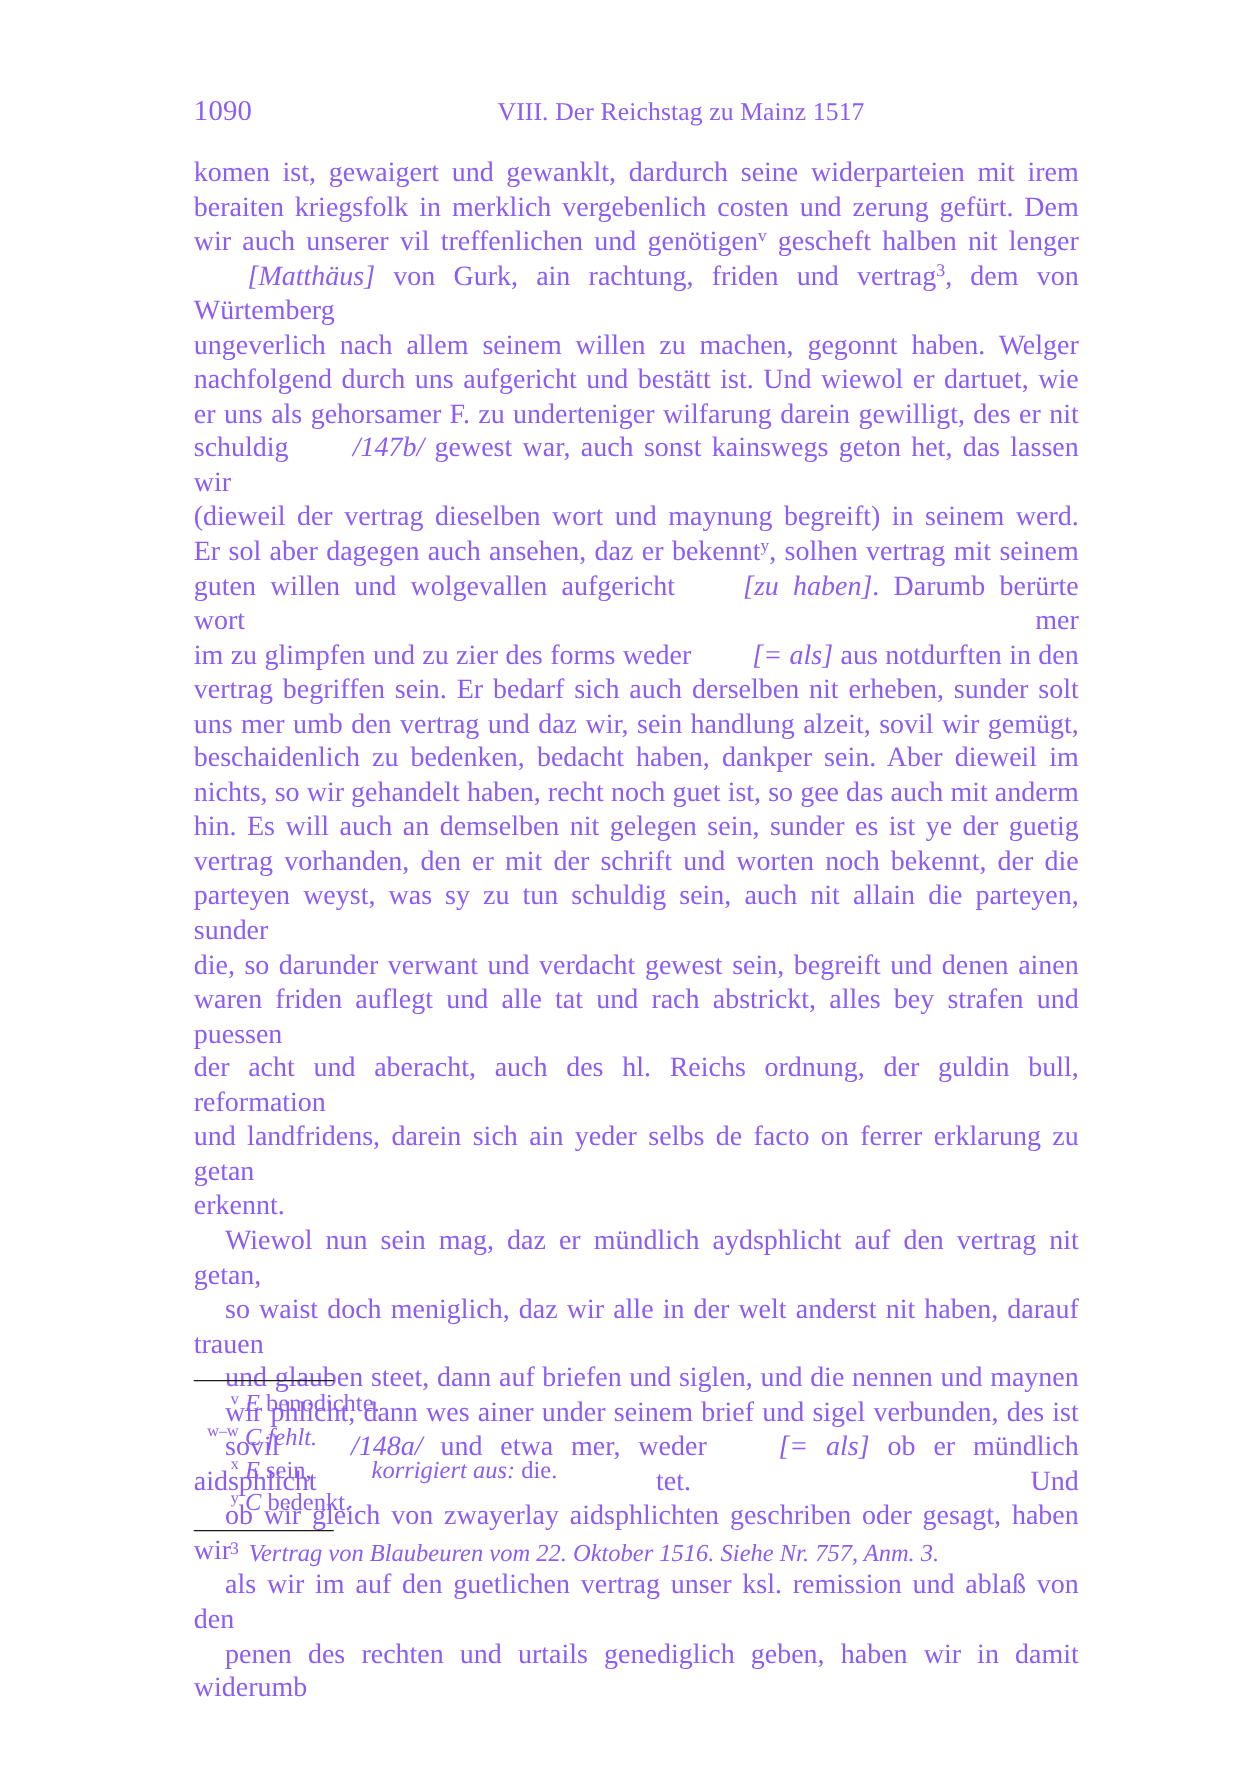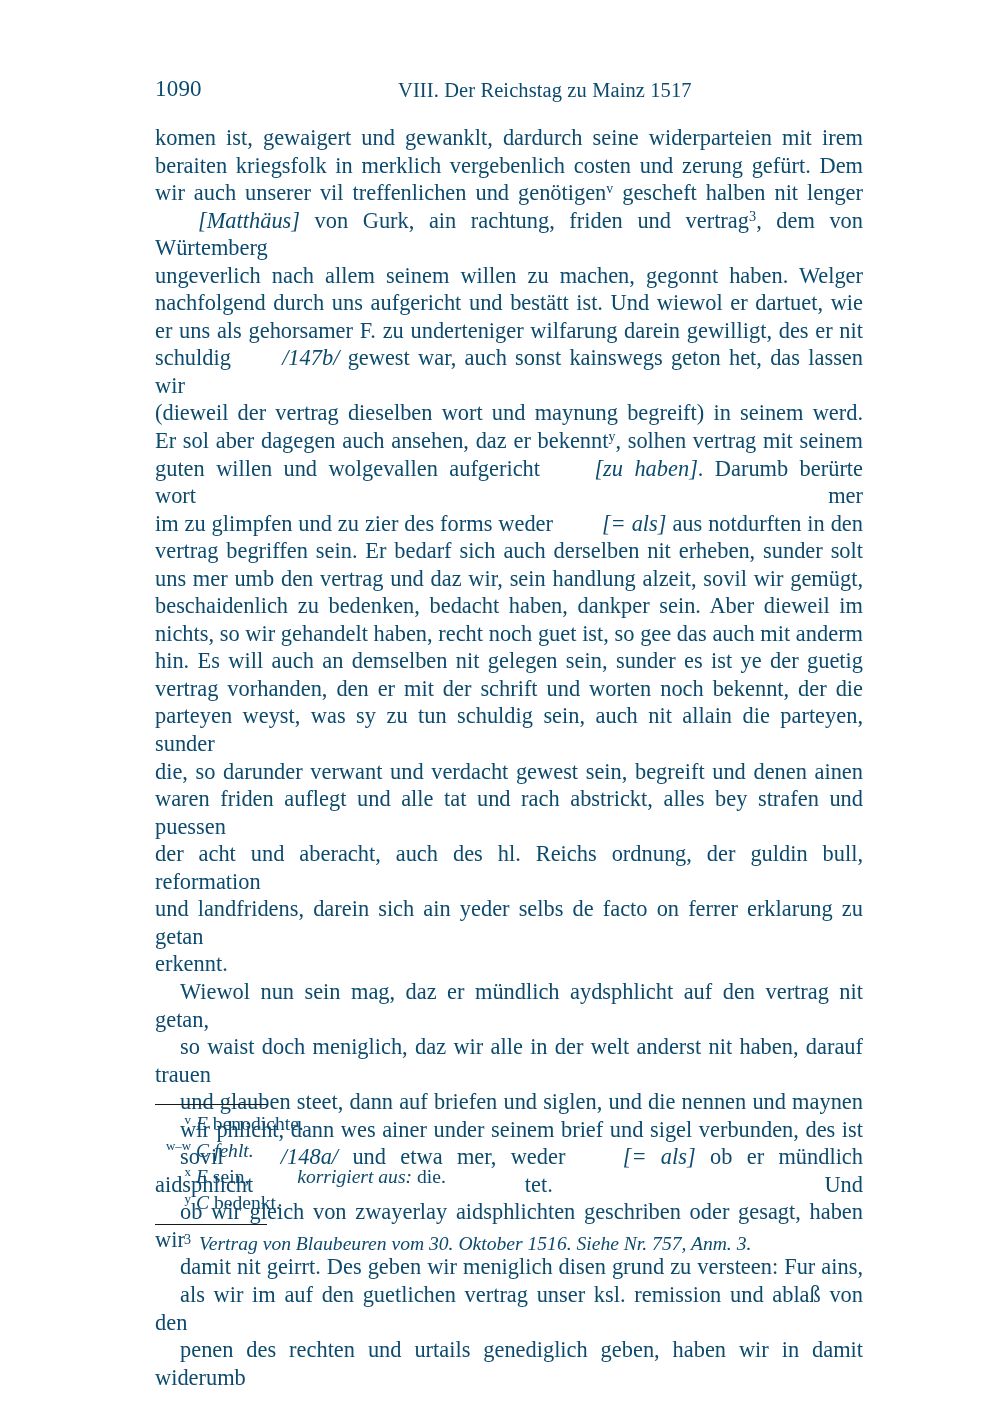--- a/index.html
+++ b/index.html
@@ -6,21 +6,21 @@
     margin: 0;
     padding: 0;
     background: #ffffff;
   }
   .page {
     position: relative;
     width: 1004px;
     height: 1418px;
     background: #ffffff;
     font-family: "Liberation Serif", "DejaVu Serif", serif;
-    color: #0c4a6e;
+    color: #8b5cf6;
     overflow: hidden;
   }
 
   
   .running-head {
     position: absolute;
     left: 155px;
     top: 74px;
     width: 710px;
     height: 30px;
@@ -189,21 +189,20 @@
       <span class="ln last"></span>
     </p>
 
     <p class="para indented">
       <span class="ln" style="text-indent:25px"><span>Wiewol nun sein mag, daz er mündlich aydsphlicht auf den vertrag nit getan,</span></span>
       <span class="ln">so waist doch meniglich, daz wir alle in der welt anderst nit haben, darauf trauen</span>
       <span class="ln">und glauben steet, dann auf briefen und siglen, und die nennen und maynen</span>
       <span class="ln">wir phlicht, dann wes ainer under seinem brief und sigel verbunden, des ist</span>
       <span class="ln"><span>sovil </span><span class="it">/148a/</span><span> und etwa mer, weder </span><span class="it">[= als]</span><span> ob er mündlich aidsphlicht tet. Und</span></span>
       <span class="ln">ob wir gleich von zwayerlay aidsphlichten geschriben oder gesagt, haben wir</span>
-      <span class="ln">damit nit geirrt. Des geben wir meniglich disen grund zu versteen: Fur ains,</span>
       <span class="ln">als wir im auf den guetlichen vertrag unser ksl. remission und ablaß von den</span>
       <span class="ln">penen des rechten und urtails genediglich geben, haben wir in damit widerumb</span>
 
     </p>
 
   </div>
 
   <div class="apparatus-block">
     <div class="rule"></div>
 
@@ -220,17 +219,17 @@
     </div>
 
     <div class="app-line">
       <span class="app-sup">y</span><span class="siglum">C</span><span> bedenkt.</span>
     </div>
   </div>
 
   <div class="footnote-block">
     <div class="rule"></div>
     <div class="fn-line">
-      <span class="fn-num">3</span><span>Vertrag von Blaubeuren vom 30. Oktober 1516. Siehe Nr. 757, Anm. 3.</span>
+      <span class="fn-num">3</span><span>Vertrag von Blaubeuren vom 22. Oktober 1516. Siehe Nr. 757, Anm. 3.</span>
     </div>
   </div>
 
 </div>
 
 </body></html>

